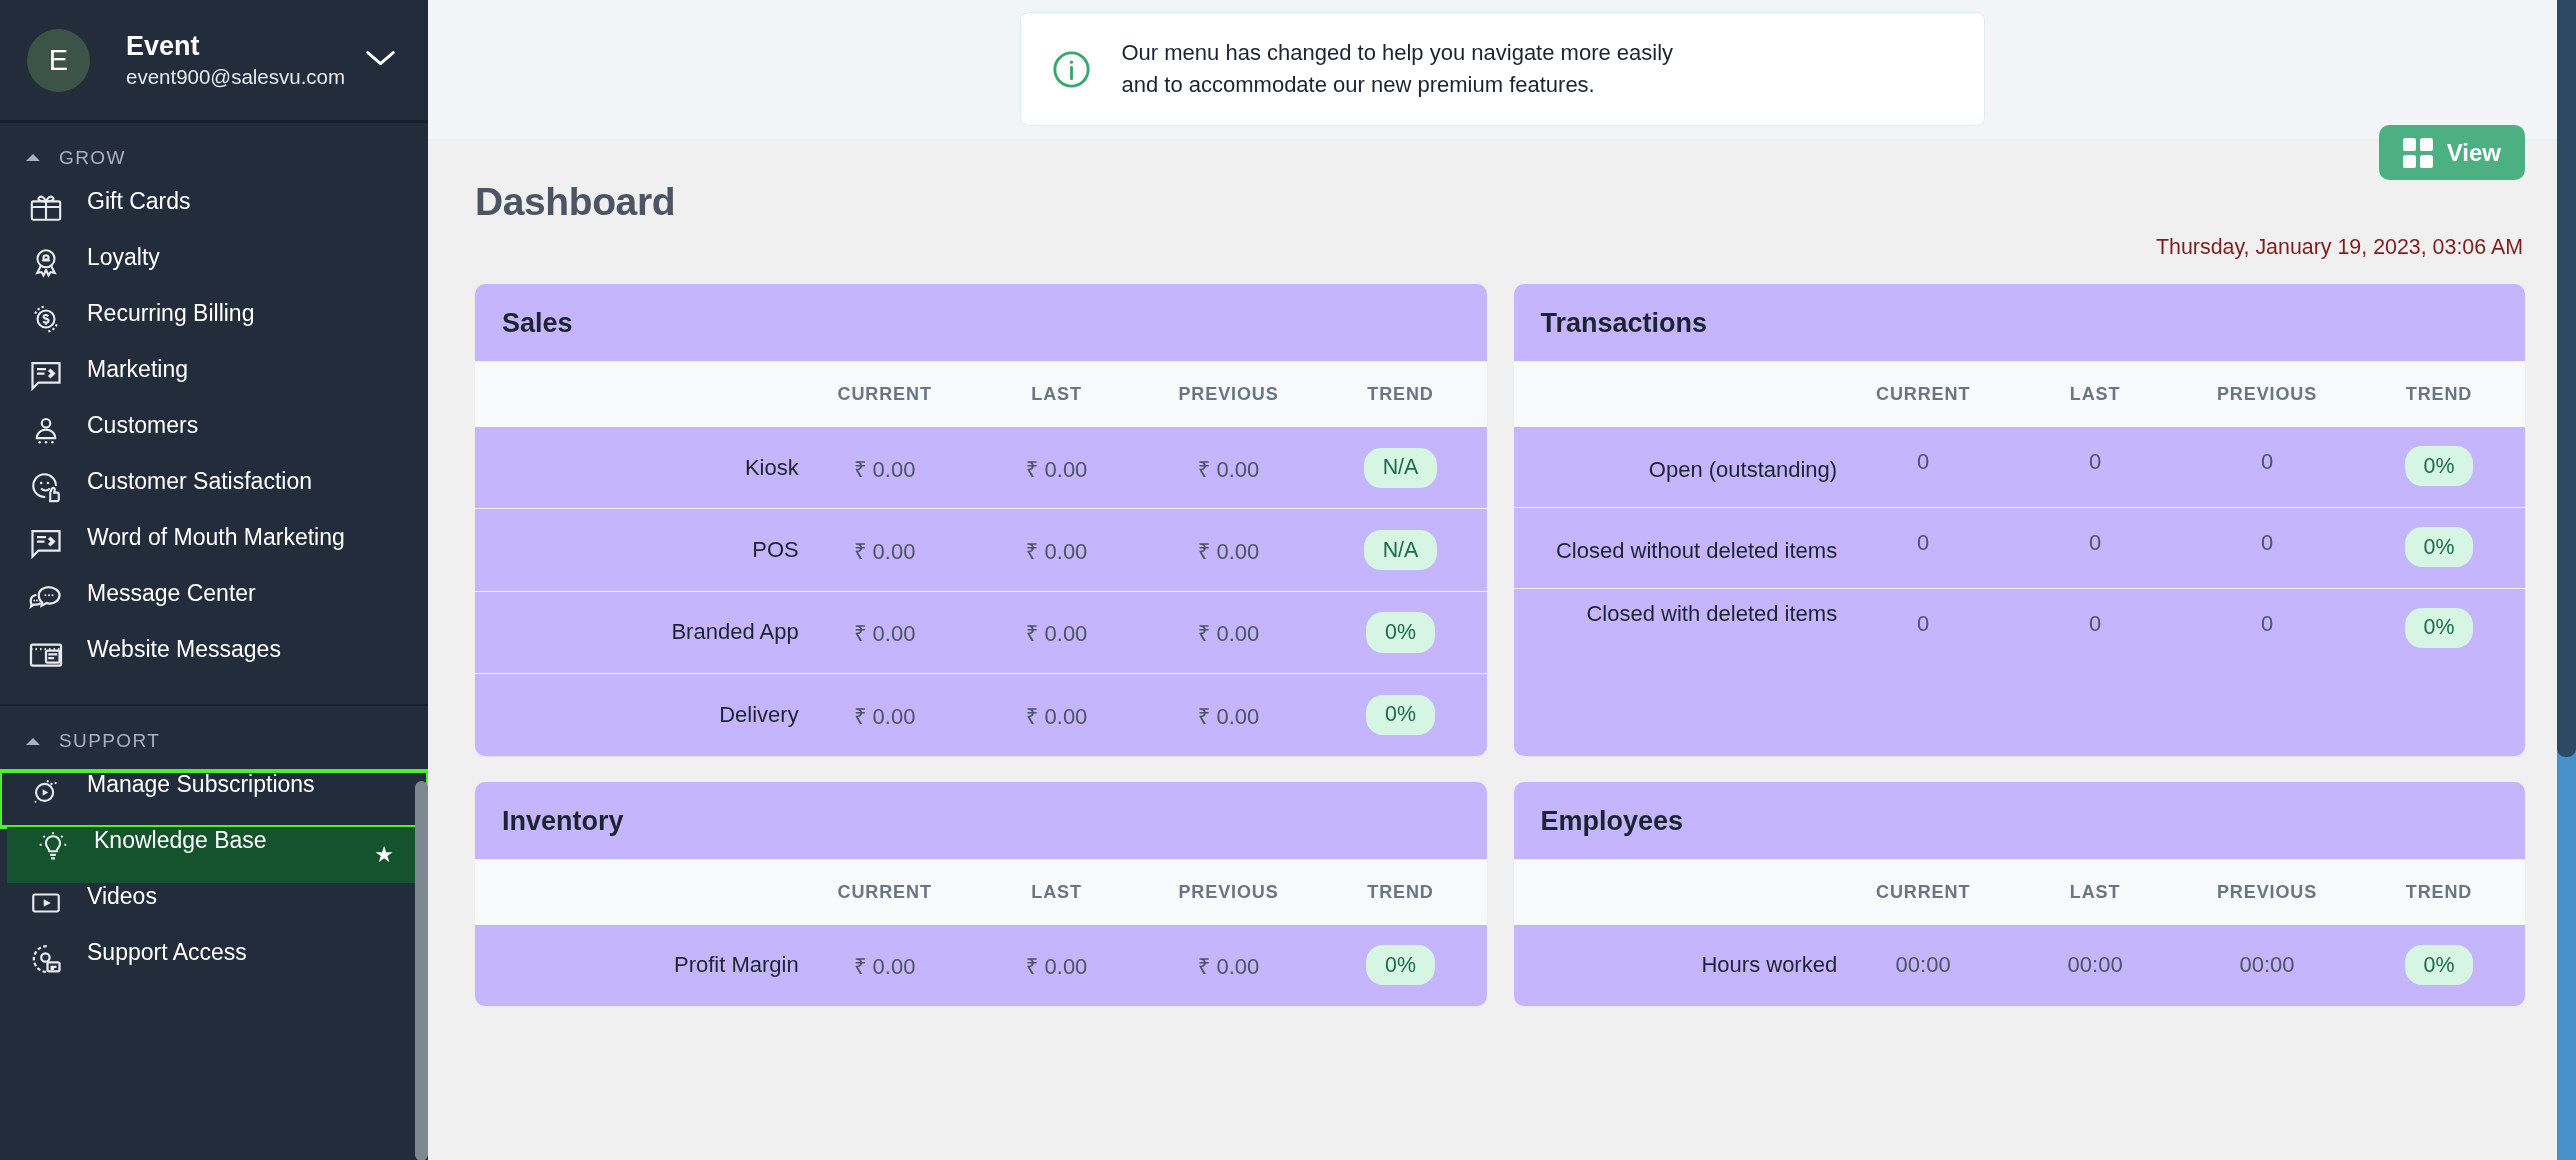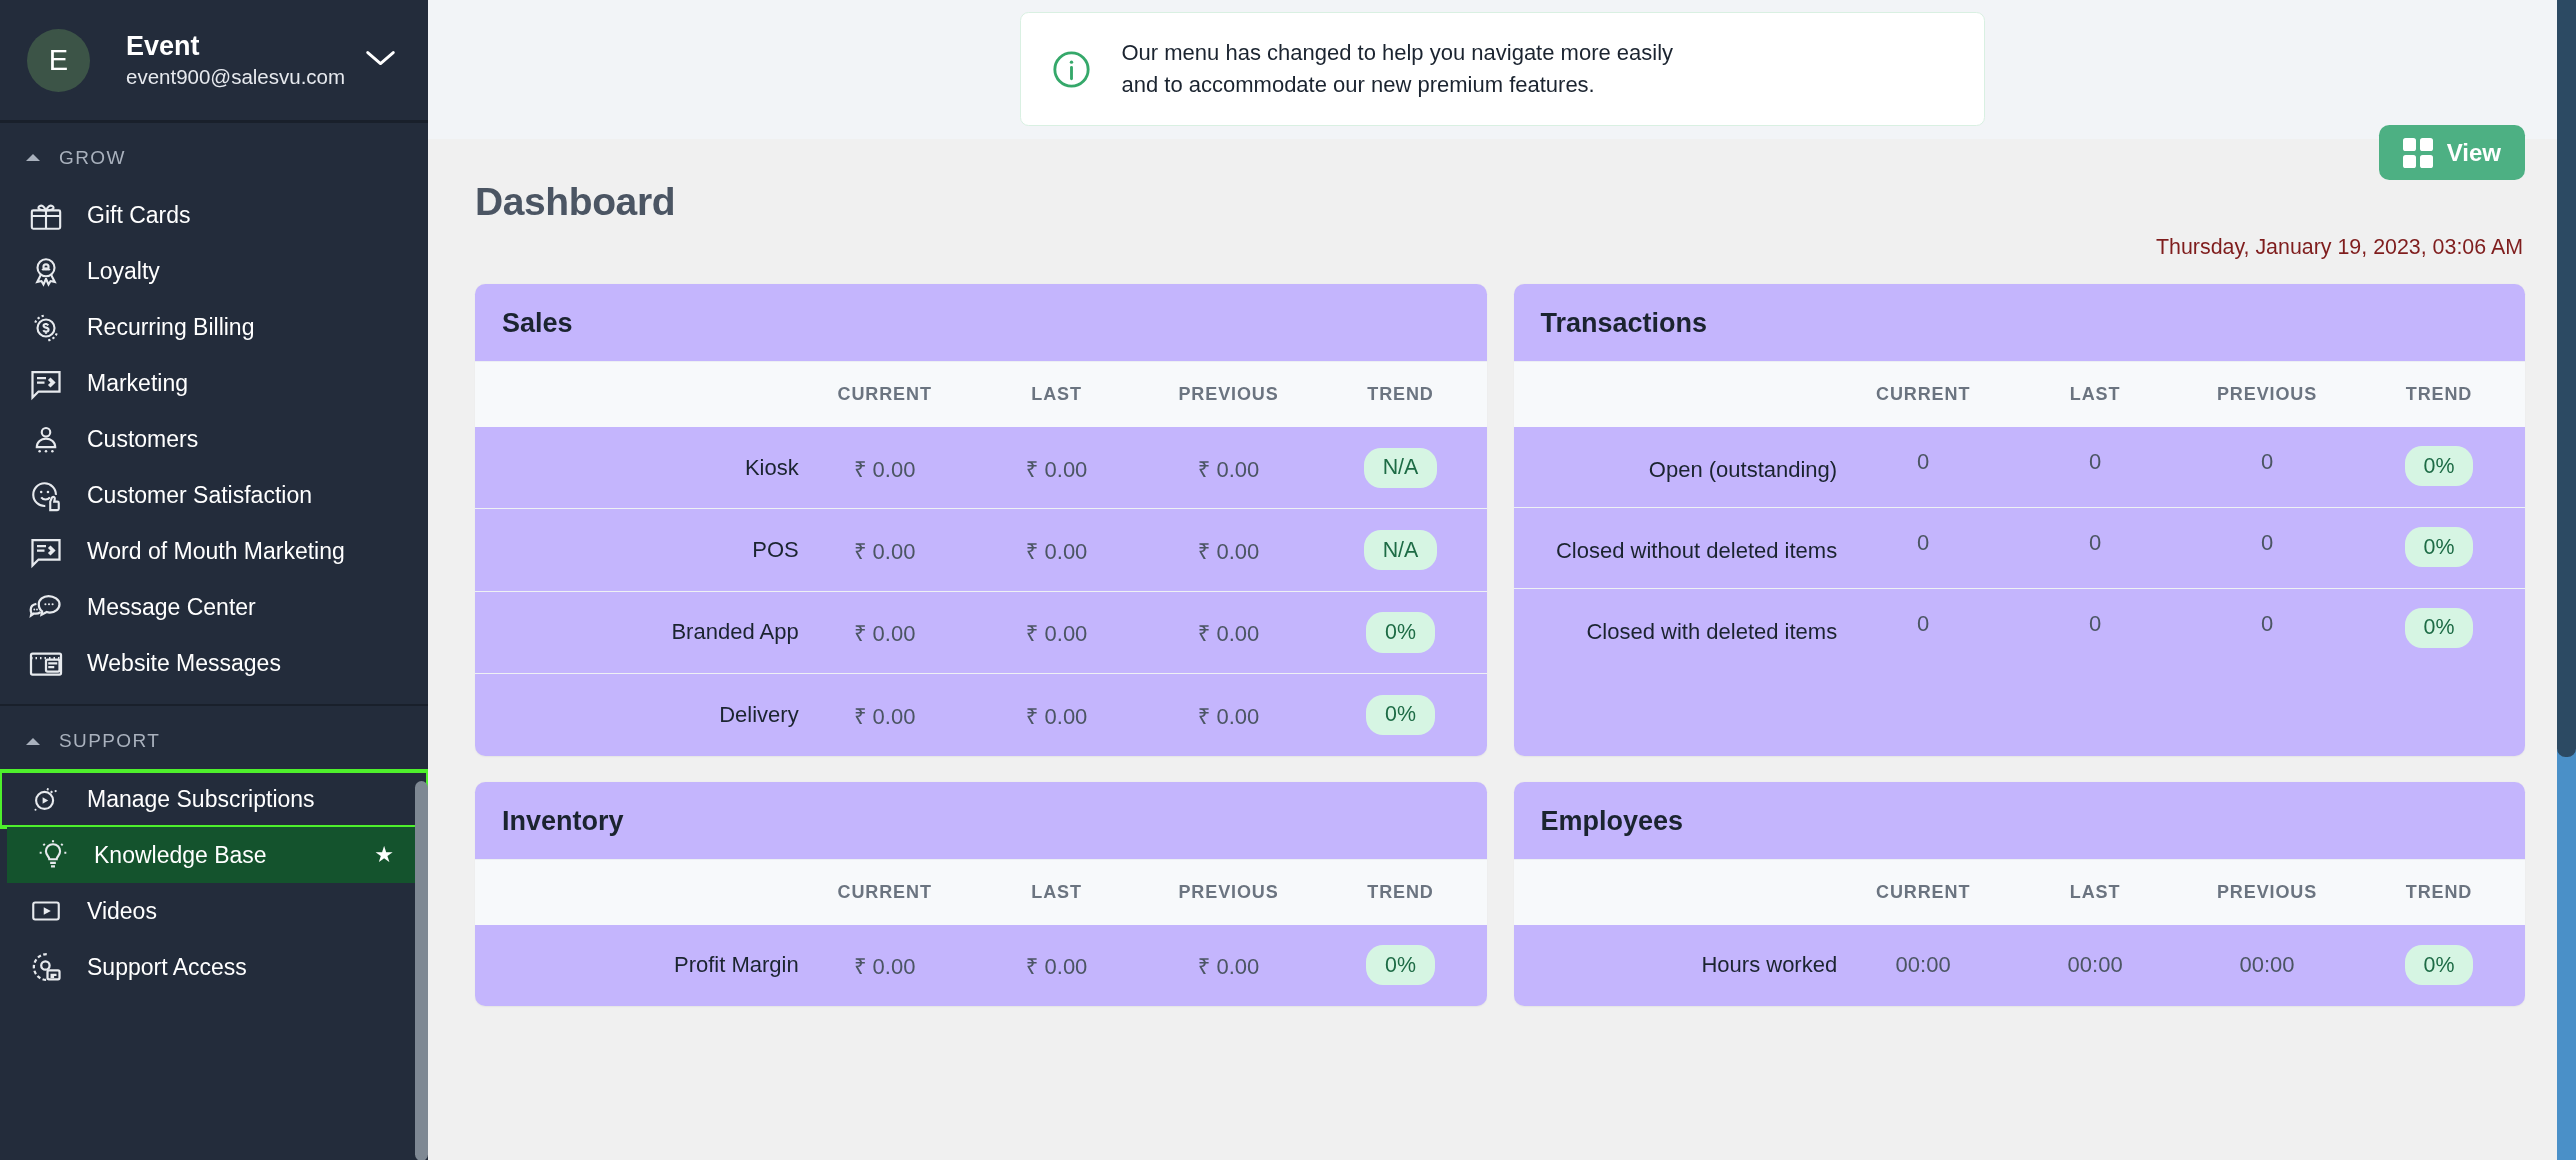--- a/index.html
+++ b/index.html
@@ -49,21 +49,21 @@
     padding: 24px 0 19px 26px;
     color: #a9b1bd; font-size: 19px; letter-spacing: 1.4px; font-weight: 400;
   }
   .caret-up {
     width: 0; height: 0;
     border-left: 7.7px solid transparent; border-right: 7.7px solid transparent;
     border-bottom: 7.7px solid #a9b1bd;
     margin-right: 19px;
   }
   .sb-item {
-    display: flex; align-items: center;
+    display: flex; 
     height: 56px;
     padding-left: 26px;
     color: #ffffff; font-size: 23px;
     position: relative;
     white-space: nowrap;
   }
   .sb-item .ico {
     width: 39px; height: 39px; flex: 0 0 39px;
     margin-right: 22px;
     display: flex; align-items: center; justify-content: center;
@@ -488,21 +488,21 @@
               <td style="vertical-align:top;padding-top:19px;"><span class="badge">0%</span></td>
             </tr>
             <tr>
               <td class="lbl cell-two-line" style="vertical-align:top;padding-top:26px;">Closed without deleted items</td>
               <td style="vertical-align:top;padding-top:22px;">0</td>
               <td style="vertical-align:top;padding-top:22px;">0</td>
               <td style="vertical-align:top;padding-top:22px;">0</td>
               <td style="vertical-align:top;padding-top:19px;"><span class="badge">0%</span></td>
             </tr>
             <tr>
-              <td class="lbl cell-two-line" style="vertical-align:top;padding-top:26px;">Closed with deleted items</td>
+              <td class="lbl cell-two-line" style="vertical-align:top;padding-top:8px;">Closed with deleted items</td>
               <td style="vertical-align:top;padding-top:22px;">0</td>
               <td style="vertical-align:top;padding-top:22px;">0</td>
               <td style="vertical-align:top;padding-top:22px;">0</td>
               <td style="vertical-align:top;padding-top:19px;"><span class="badge">0%</span></td>
             </tr>
           </tbody>
         </table>
       </section>
 
       <section class="card">

